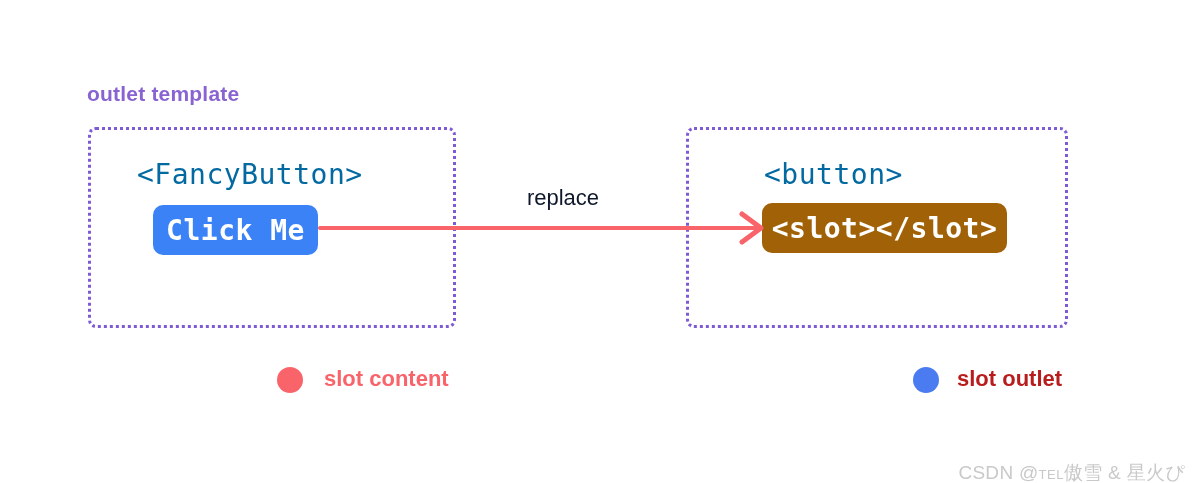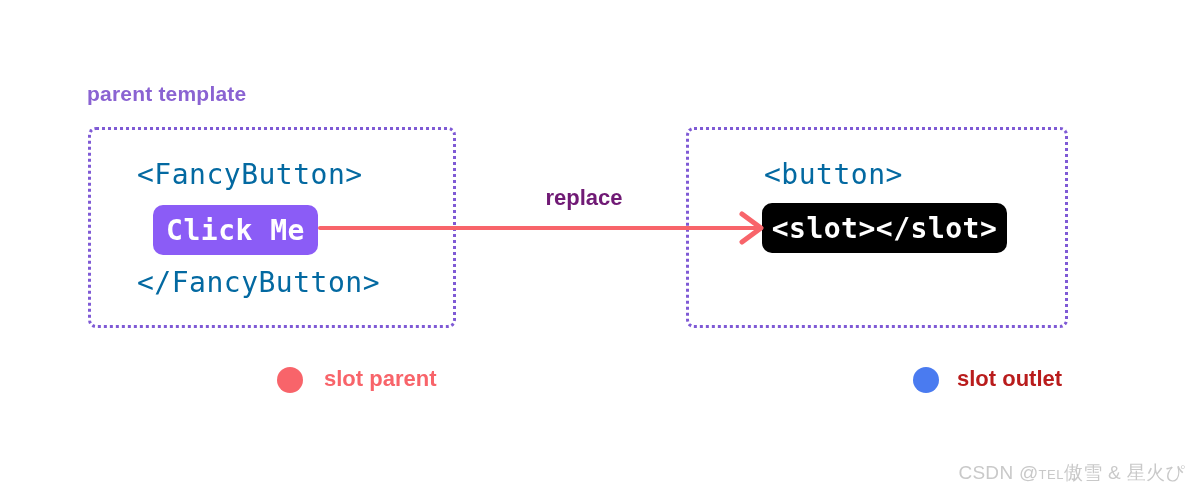--- a/index.html
+++ b/index.html
@@ -58,41 +58,41 @@
     display: flex;
     align-items: center;
     justify-content: center;
     font-family: "DejaVu Sans Mono", monospace;
     font-weight: bold;
     font-size: 28px;
     letter-spacing: 0.5px;
     color: #ffffff;
     white-space: nowrap;
   }
-  .chip.red  { left: 62px; top: 75px; width: 165px; background: #8b5cf6; }
-  .chip.blue { left: 73px; top: 73px; width: 245px; background: #000000; }
+  .chip.red  { left: 62px; top: 75px; width: 165px; background: #3b82f6; }
+  .chip.blue { left: 73px; top: 73px; width: 245px; background: #a16207; }
 
   .arrow-svg {
     position: absolute;
     left: 313px;
     top: 203px;
     width: 460px;
     height: 50px;
     z-index: 3;
   }
 
   .arrow-label {
     position: absolute;
-    left: 524px;
+    left: 503px;
     top: 185px;
     width: 120px;
     text-align: center;
     font-size: 22px;
-    font-weight: bold;
-    color: #701a75;
+    font-weight: normal;
+    color: #0f172a;
     z-index: 4;
   }
 
   .legend-dot {
     position: absolute;
     top: 367px;
     width: 26px;
     height: 26px;
     border-radius: 50%;
   }
@@ -122,47 +122,46 @@
   .watermark .small-caps {
     font-size: 13px;
     letter-spacing: 0.5px;
   }
 </style>
 </head>
 <body>
 
 <div class="canvas">
 
-  <div class="panel-title left">parent template</div>
+  <div class="panel-title left">outlet template</div>
 
   <div class="panel left">
     <div class="code-line open">&lt;FancyButton&gt;</div>
     <div class="chip red">
       <span>Click Me</span>
     </div>
-    <div class="code-line close">&lt;/FancyButton&gt;</div>
   </div>
 
   <div class="arrow-label">replace</div>
 
   <svg class="arrow-svg" viewBox="0 0 460 50" xmlns="http://www.w3.org/2000/svg">
     <line x1="7" y1="25" x2="444" y2="25" stroke="#f8646a" stroke-width="4" stroke-linecap="round"></line>
     <polyline points="429,11 448,25 429,39" fill="none" stroke="#f8646a" stroke-width="5" stroke-linecap="round" stroke-linejoin="round"></polyline>
   </svg>
 
 
   <div class="panel right">
     <div class="code-line open">&lt;button&gt;</div>
     <div class="chip blue">
       <span>&lt;slot&gt;&lt;/slot&gt;</span>
     </div>
   </div>
 
   <div class="legend-dot red"></div>
-  <div class="legend-label red">slot parent</div>
+  <div class="legend-label red">slot content</div>
 
   <div class="legend-dot blue"></div>
   <div class="legend-label blue">slot outlet</div>
 
   <div class="watermark">
     <span>CSDN @</span><span class="small-caps">TEL</span><span>傲雪 &amp; 星火ぴ</span>
   </div>
 
 </div>
 

